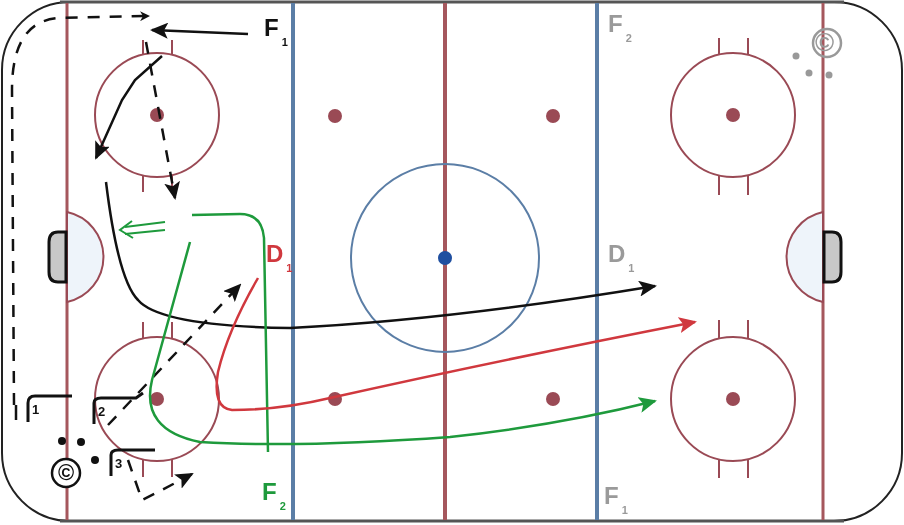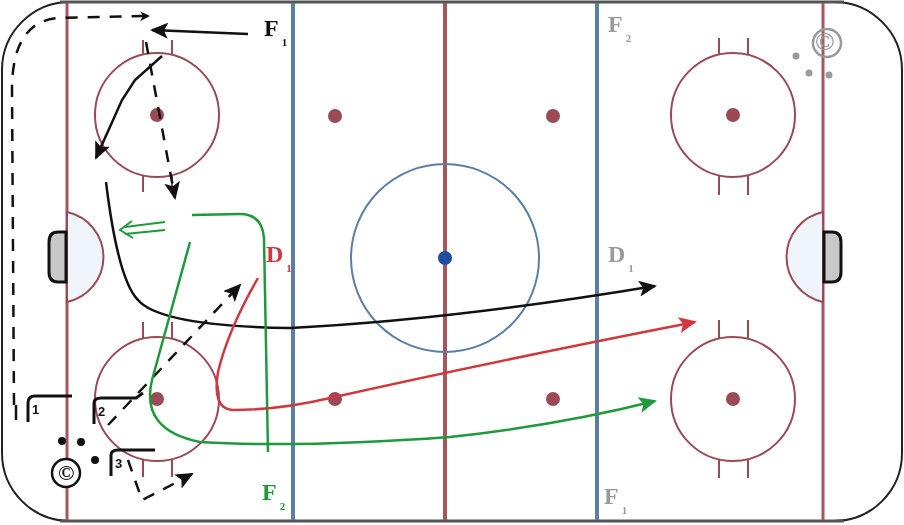--- a/index.html
+++ b/index.html
@@ -1,18 +1,18 @@
 <!DOCTYPE html>
 <html><head>
 <meta charset="utf-8">
 <style>
   html, body { margin:0; padding:0; background:#ffffff; }
   body { width:904px; height:525px; overflow:hidden; position:relative; font-family:"Liberation Sans", sans-serif; }
   #rink { position:absolute; left:0; top:0; }
-  .lbl { position:absolute; font-family:Liberation Serif, serif; font-weight:bold; line-height:1; }
+  .lbl { position:absolute; font-family:Liberation Sans, sans-serif; font-weight:bold; line-height:1; }
   .lbl .main { font-size:24px; }
   .lbl .sub { font-size:11px; position:relative; top:10px; left:3px; }
   .cone-lbl { position:absolute; font-family:"Liberation Sans", sans-serif; font-weight:bold; font-size:13px; color:#111; }
 </style>
 </head>
 <body>
 
 <svg id="rink" width="904" height="525" viewBox="0 0 904 525" xmlns="http://www.w3.org/2000/svg">
   <defs>
     <marker id="ah-black" markerWidth="10" markerHeight="10" refX="8" refY="5" orient="auto" markerUnits="userSpaceOnUse">

